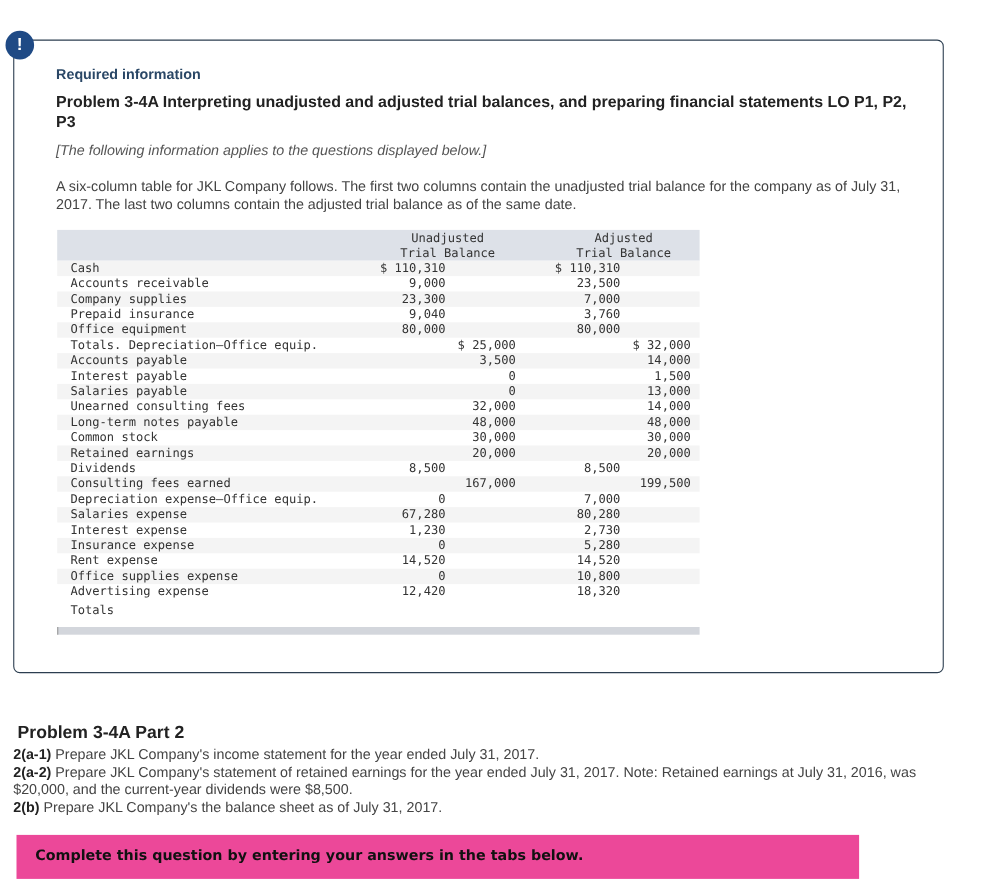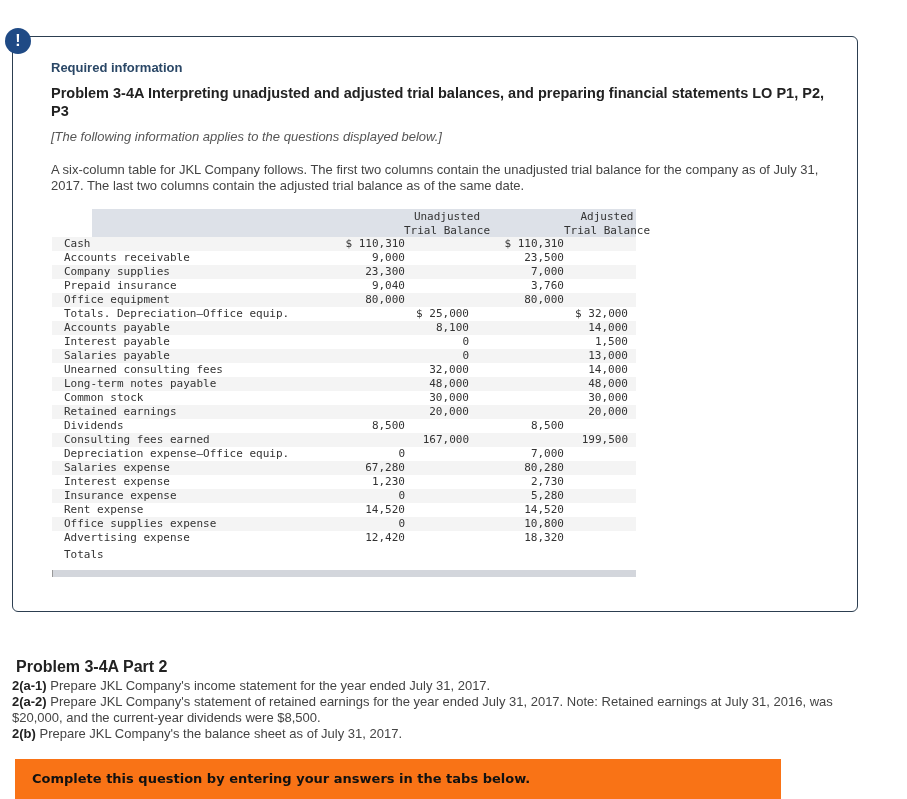--- a/index.html
+++ b/index.html
@@ -30,21 +30,21 @@
     }
     .intro-text {
       position: absolute; left: 51px; top: 162px; width: 770px;
       font: 13px/16px "Liberation Sans", sans-serif; color: #444;
     }
 
     .tb {
       position: absolute; left: 52px; top: 209px; width: 584px;
       font: 11px/14px "DejaVu Sans Mono", monospace; color: #333;
     }
-    .tb-head { height: 28px; background: #dde1e8; position: relative; margin-left: 40px; }
+    .tb-head { height: 28px; background: #dde1e8; position: relative; }
     .tb-head .grp { position: absolute; top: 1px; text-align: center; line-height: 14px; }
     .tb-head .g1 { left: 280px; width: 150px; }
     .tb-head .g2 { left: 440px; width: 150px; }
     .tb-row { height: 14px; position: relative; }
     .tb-row:nth-child(odd) { background: #f4f4f4; }
     .tb-row .acct { position: absolute; left: 12px; }
     .tb-row .c1, .tb-row .c2, .tb-row .c3, .tb-row .c4 { position: absolute; text-align: right; white-space: pre; }
     .c1 { left: 283px; width: 70px; }
     .c2 { left: 355px; width: 62px; }
     .c3 { left: 444px; width: 68px; }
@@ -59,21 +59,21 @@
       position: absolute; left: 16px; top: 630px;
       font: bold 16px "Liberation Sans", sans-serif; color: #222; margin-top: 28px;
     }
     .instructions {
       position: absolute; left: 12px; top: 678px; width: 830px;
       font: 13px/16px "Liberation Sans", sans-serif; color: #444;
     }
     .instructions b { color: #222; }
     .complete-bar {
       position: absolute; left: 15px; top: 759px; width: 766px; height: 40px;
-      background: #f97316;
+      background: #ec4899;
     }
     .complete-bar span {
       position: absolute; left: 17px; top: 12px;
       font: bold 13px "DejaVu Sans", sans-serif; color: #111;
     }
   </style>
 </head>
 <body>
 
 <div class="alert-icon">!</div>
@@ -134,21 +134,21 @@
       <div class="tb-row">
         <span class="acct">Totals. Depreciation—Office equip.</span>
         <span class="c1"></span>
         <span class="c2">$ 25,000</span>
         <span class="c3"></span>
         <span class="c4">$ 32,000</span>
       </div>
       <div class="tb-row">
         <span class="acct">Accounts payable</span>
         <span class="c1"></span>
-        <span class="c2">8,100</span>
+        <span class="c2">3,500</span>
         <span class="c3"></span>
         <span class="c4">14,000</span>
       </div>
       <div class="tb-row">
         <span class="acct">Interest payable</span>
         <span class="c1"></span>
         <span class="c2">0</span>
         <span class="c3"></span>
         <span class="c4">1,500</span>
       </div>

